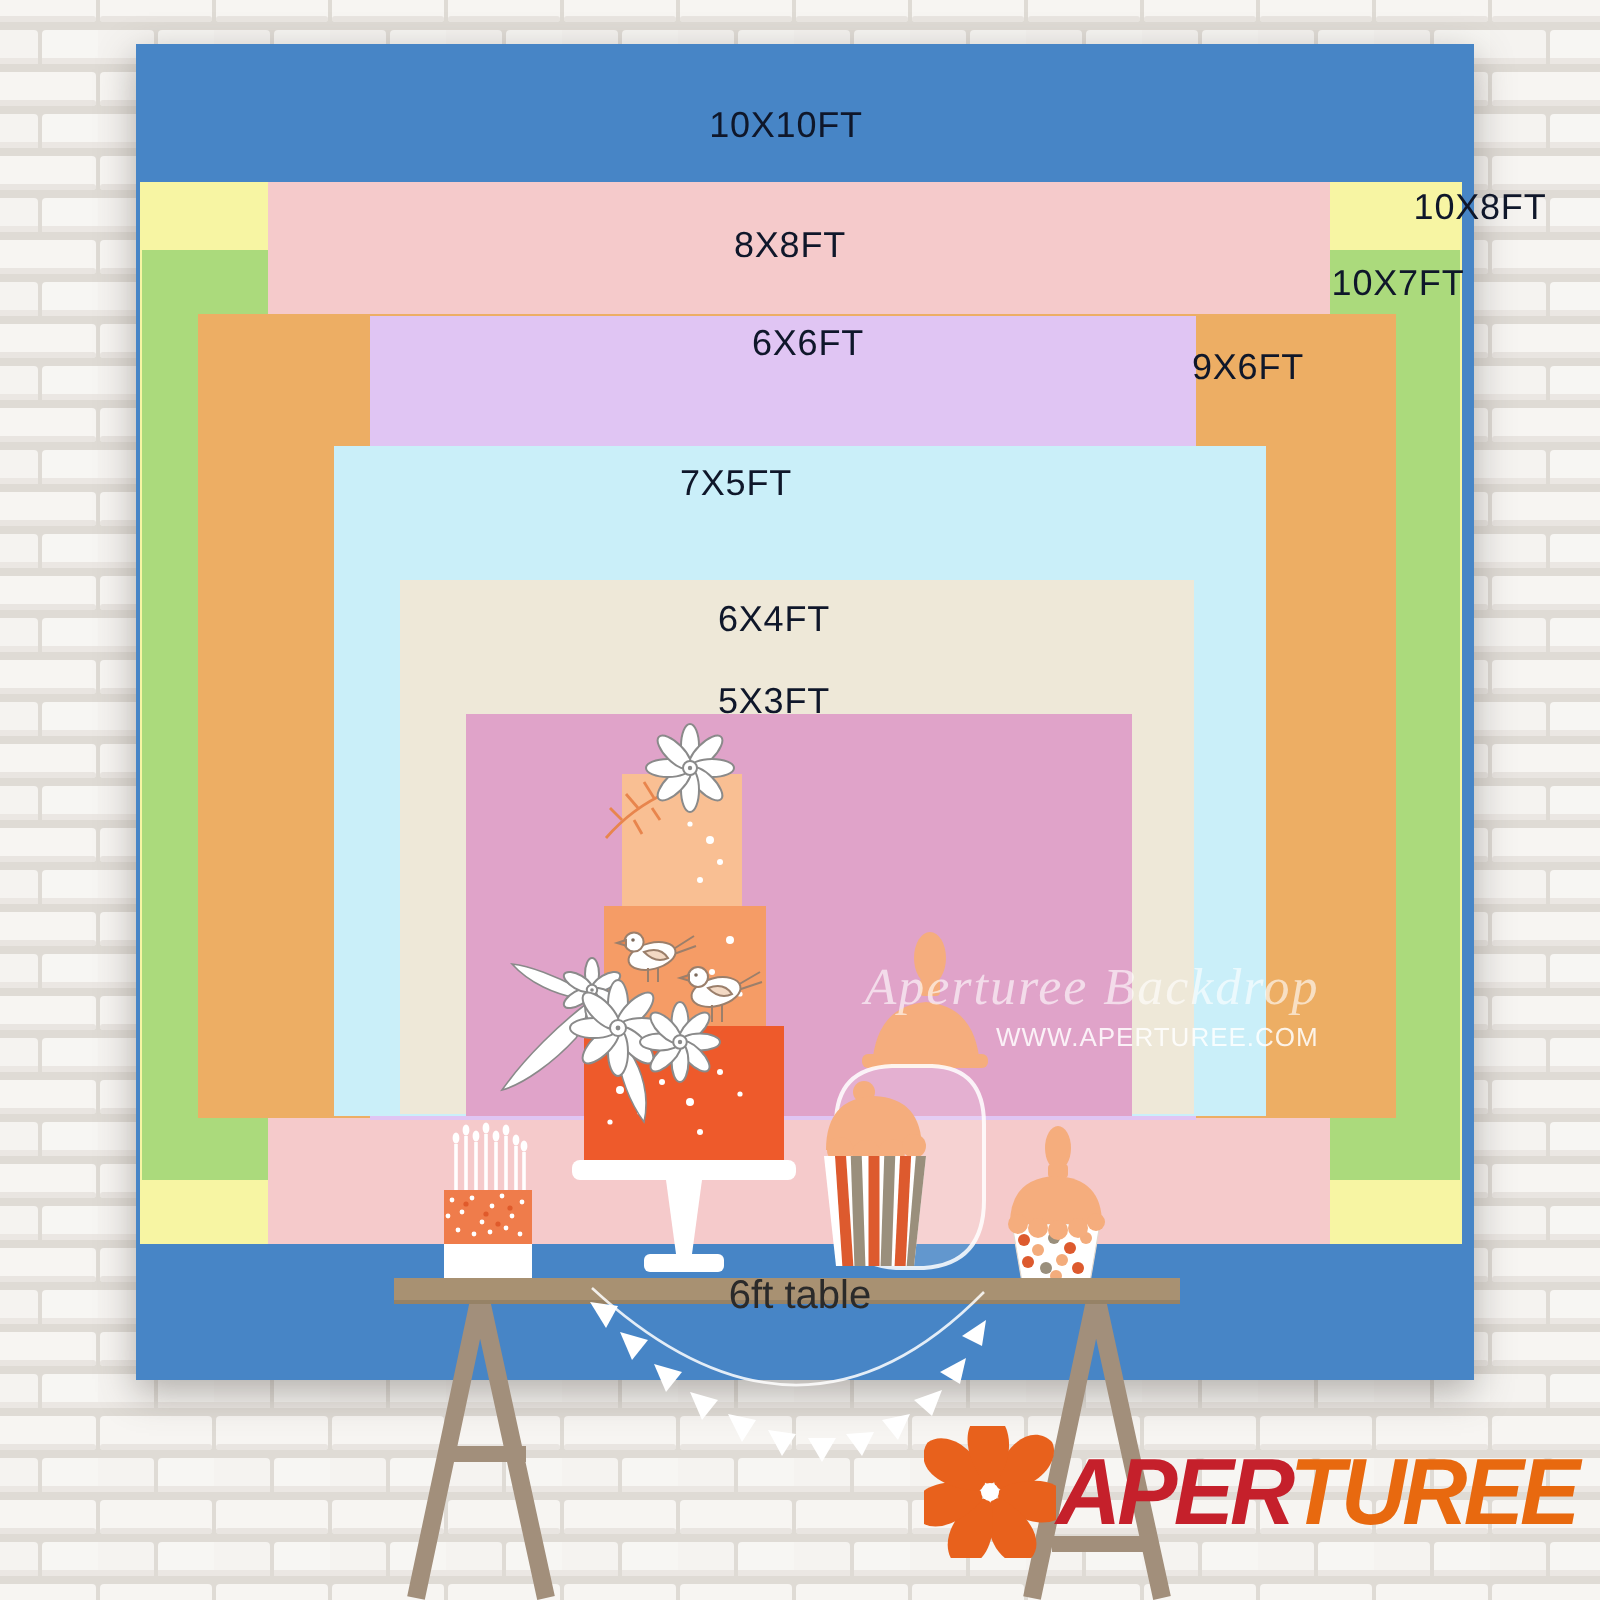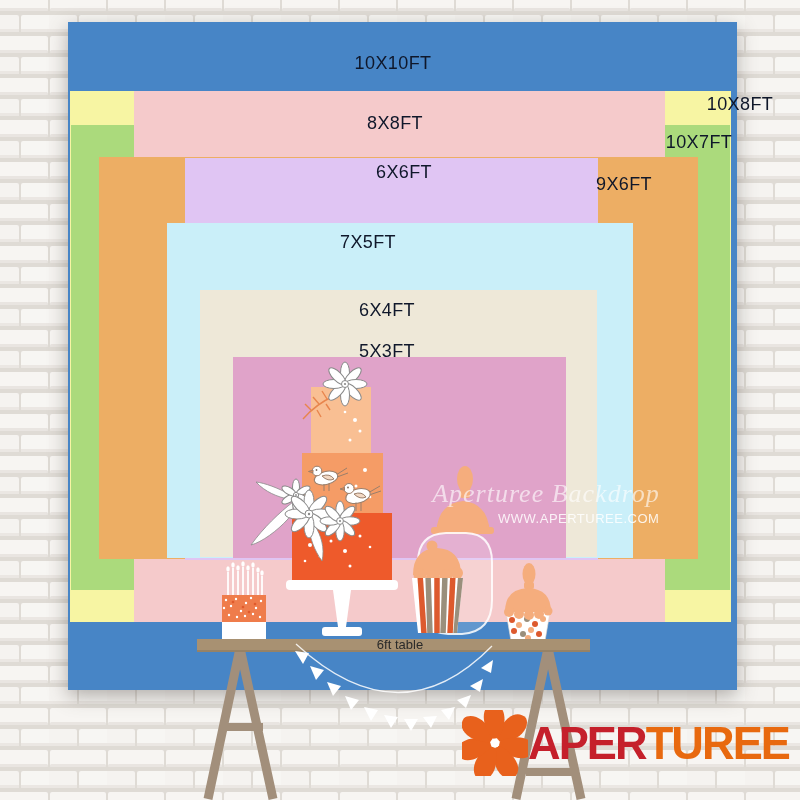--- a/index.html
+++ b/index.html
@@ -18,22 +18,22 @@
   #rect-5x3  {left:233px;top:357px;width:333px;height:201px;}
   .size-label{position:absolute;transform:translate(-50%,-50%);font-size:18px;color:#0f172a;
               letter-spacing:.4px;white-space:nowrap;z-index:30;}
   .desserts{position:absolute;left:180px;top:360px;width:440px;height:440px;z-index:20;}
   .watermark-1{position:absolute;left:418px;top:479px;width:256px;text-align:center;z-index:25;
                font-family:"Liberation Serif",serif;font-style:italic;font-size:26px;
                color:rgba(255,255,255,.62);letter-spacing:1px;}
   .watermark-2{position:absolute;left:498px;top:511px;width:168px;z-index:25;
                font-size:13px;color:rgba(255,255,255,.85);letter-spacing:.5px;}
   .table-label{position:absolute;left:400px;top:637px;transform:translateX(-50%);z-index:35;
-               font-size:13px;color:#2a2a2a;}
-  .logo{position:absolute;left:462px;top:710px;width:335px;height:72px;z-index:40;display:flex;align-items:flex-start;}
+               font-size:20px;color:#2a2a2a;}
+  .logo{position:absolute;left:462px;top:710px;width:335px;height:72px;z-index:40;display:flex;align-items:center;font-style:italic;}
   .logo-icon{width:66px;height:66px;flex:0 0 auto;}
   .logo-text{font-weight:bold;font-size:47px;letter-spacing:-2px;transform:scaleX(.96);
              transform-origin:left center;white-space:nowrap;line-height:66px;}
 </style>
 </head>
 <body>
 
 <div class="scene">
 
   <svg class="wall" width="800" height="800" viewBox="0 0 800 800">

